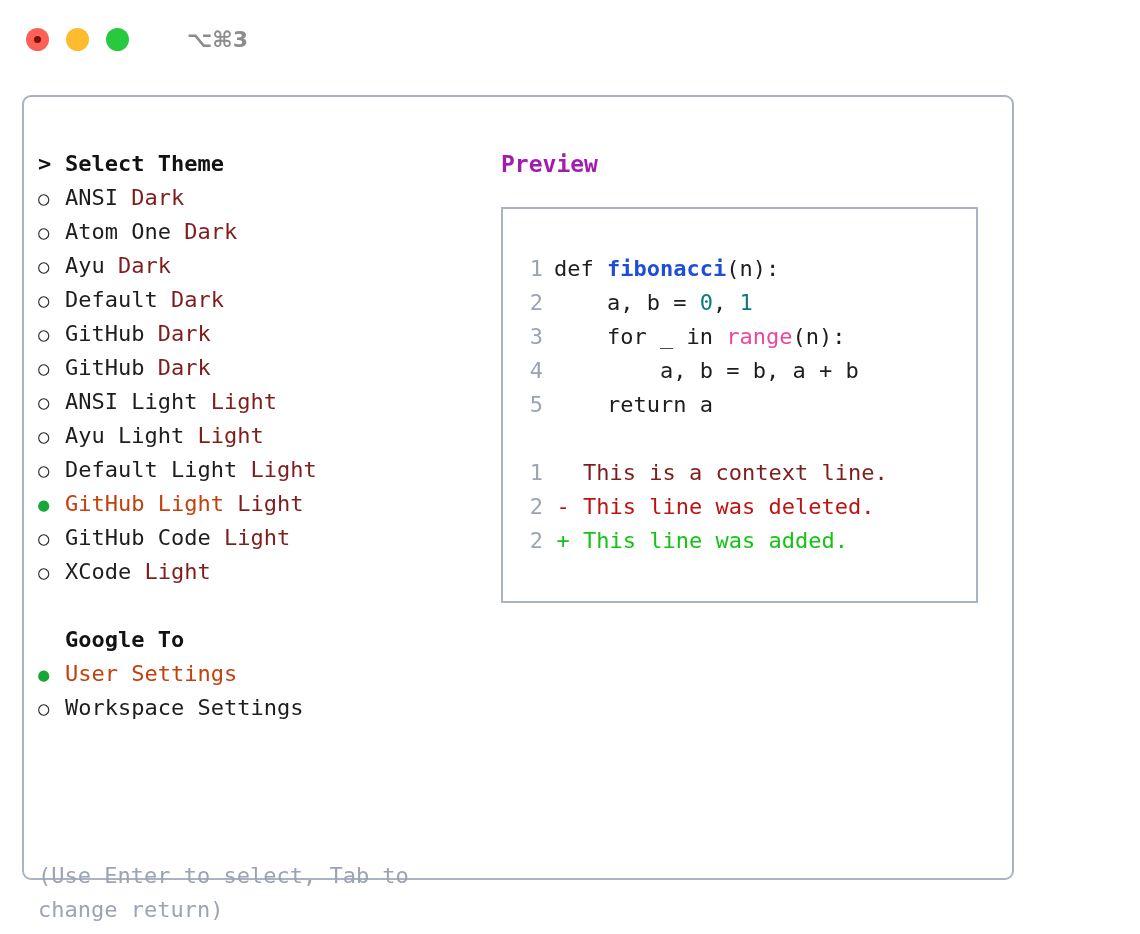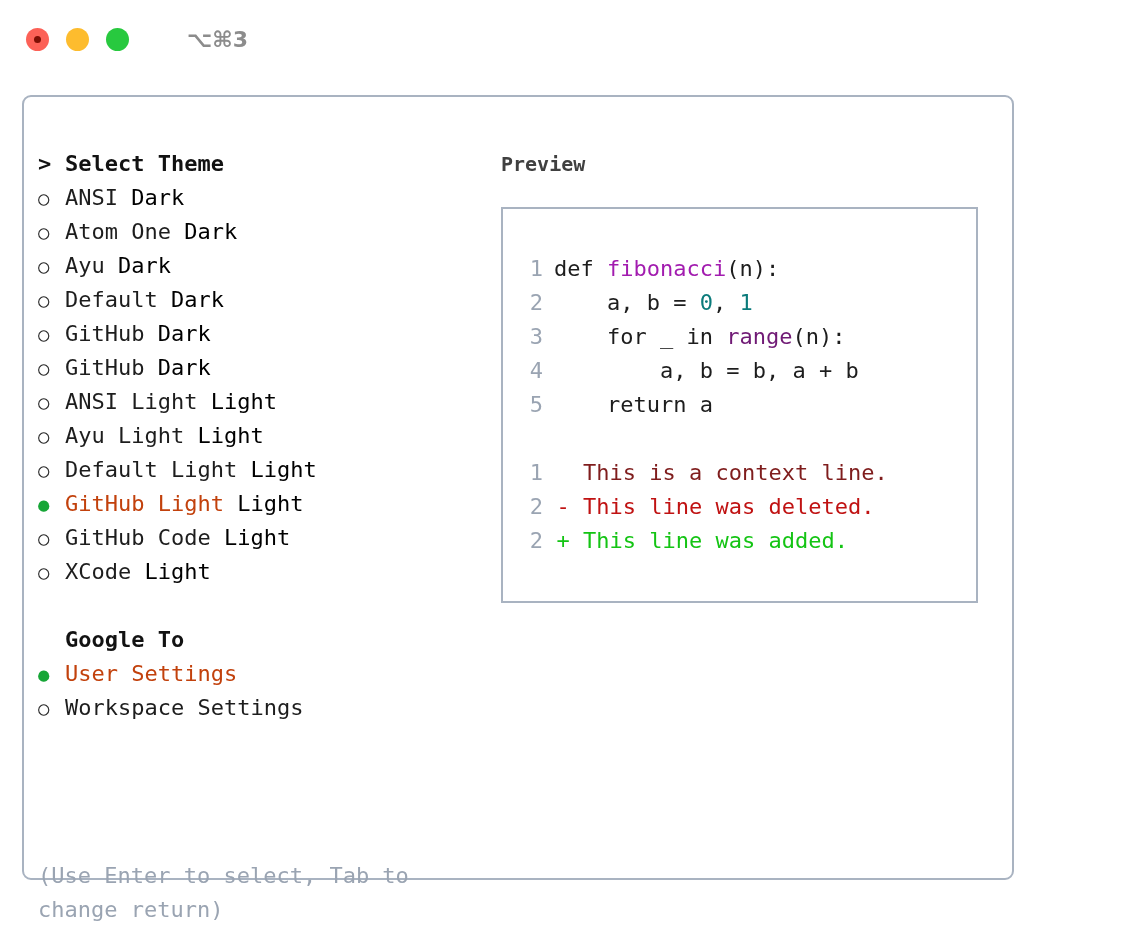--- a/index.html
+++ b/index.html
@@ -123,44 +123,44 @@
     width: 27px;
     flex: 0 0 27px;
     font-size: 19px;
     line-height: 34px;
   }
   .bullet.off { color: #2b2b2b; }
   .bullet.on  { color: #17a637; }
 
   .opt-label { color: #1d1d1d; }
   .opt-label.selected { color: #c2410c; }
-  .opt-suffix { color: #000000; text-align: right; }
+  .opt-suffix { color: #7f1d1d; text-align: right; }
 
   #hint {
     position: absolute;
     left: 14px;
     top: 762px;
     width: 420px;
     font-size: 22px;
     line-height: 34px;
     color: #9aa4b2;
     white-space: pre-wrap;
   }
 
   
   #right-col {
     position: absolute;
     left: 477px;
     top: 50px;
     width: 500px;
   }
   #preview-title {
-    font-size: 20px;
+    font-size: 23px;
     font-weight: bold;
-    color: #404040;
+    color: #a21caf;
     line-height: 34px;
   }
   #preview-box {
     margin-top: 26px;
     width: 477px;
     height: 396px;
     border: 2px solid #a9b3c1;
     box-sizing: border-box;
     background: #ffffff;
     padding: 43px 0 0 18px;
@@ -176,23 +176,23 @@
     width: 22px;
     text-align: right;
     color: #9aa4b2;
     flex: 0 0 22px;
   }
   .code-text { padding-left: 11px; }
   .blank-line { height: 34px; }
 
   .tok-plain { color: #1d1d1d; }
   .tok-kw    { color: #1d1d1d; }
-  .tok-fn    { color: #a21caf; }
+  .tok-fn    { color: #1d4ed8; font-weight: bold; }
   .tok-num   { color: #0b7b7b; }
-  .tok-call  { color: #701a75; }
+  .tok-call  { color: #ec4899; }
 
   .diff-gutter {
     display: inline-block;
     width: 40px;
     flex: 0 0 40px;
     text-align: center;
   }
   .diff-context .diff-gutter,
   .diff-context .diff-text { color: #7f1d1d; }
   .diff-del .diff-gutter,

